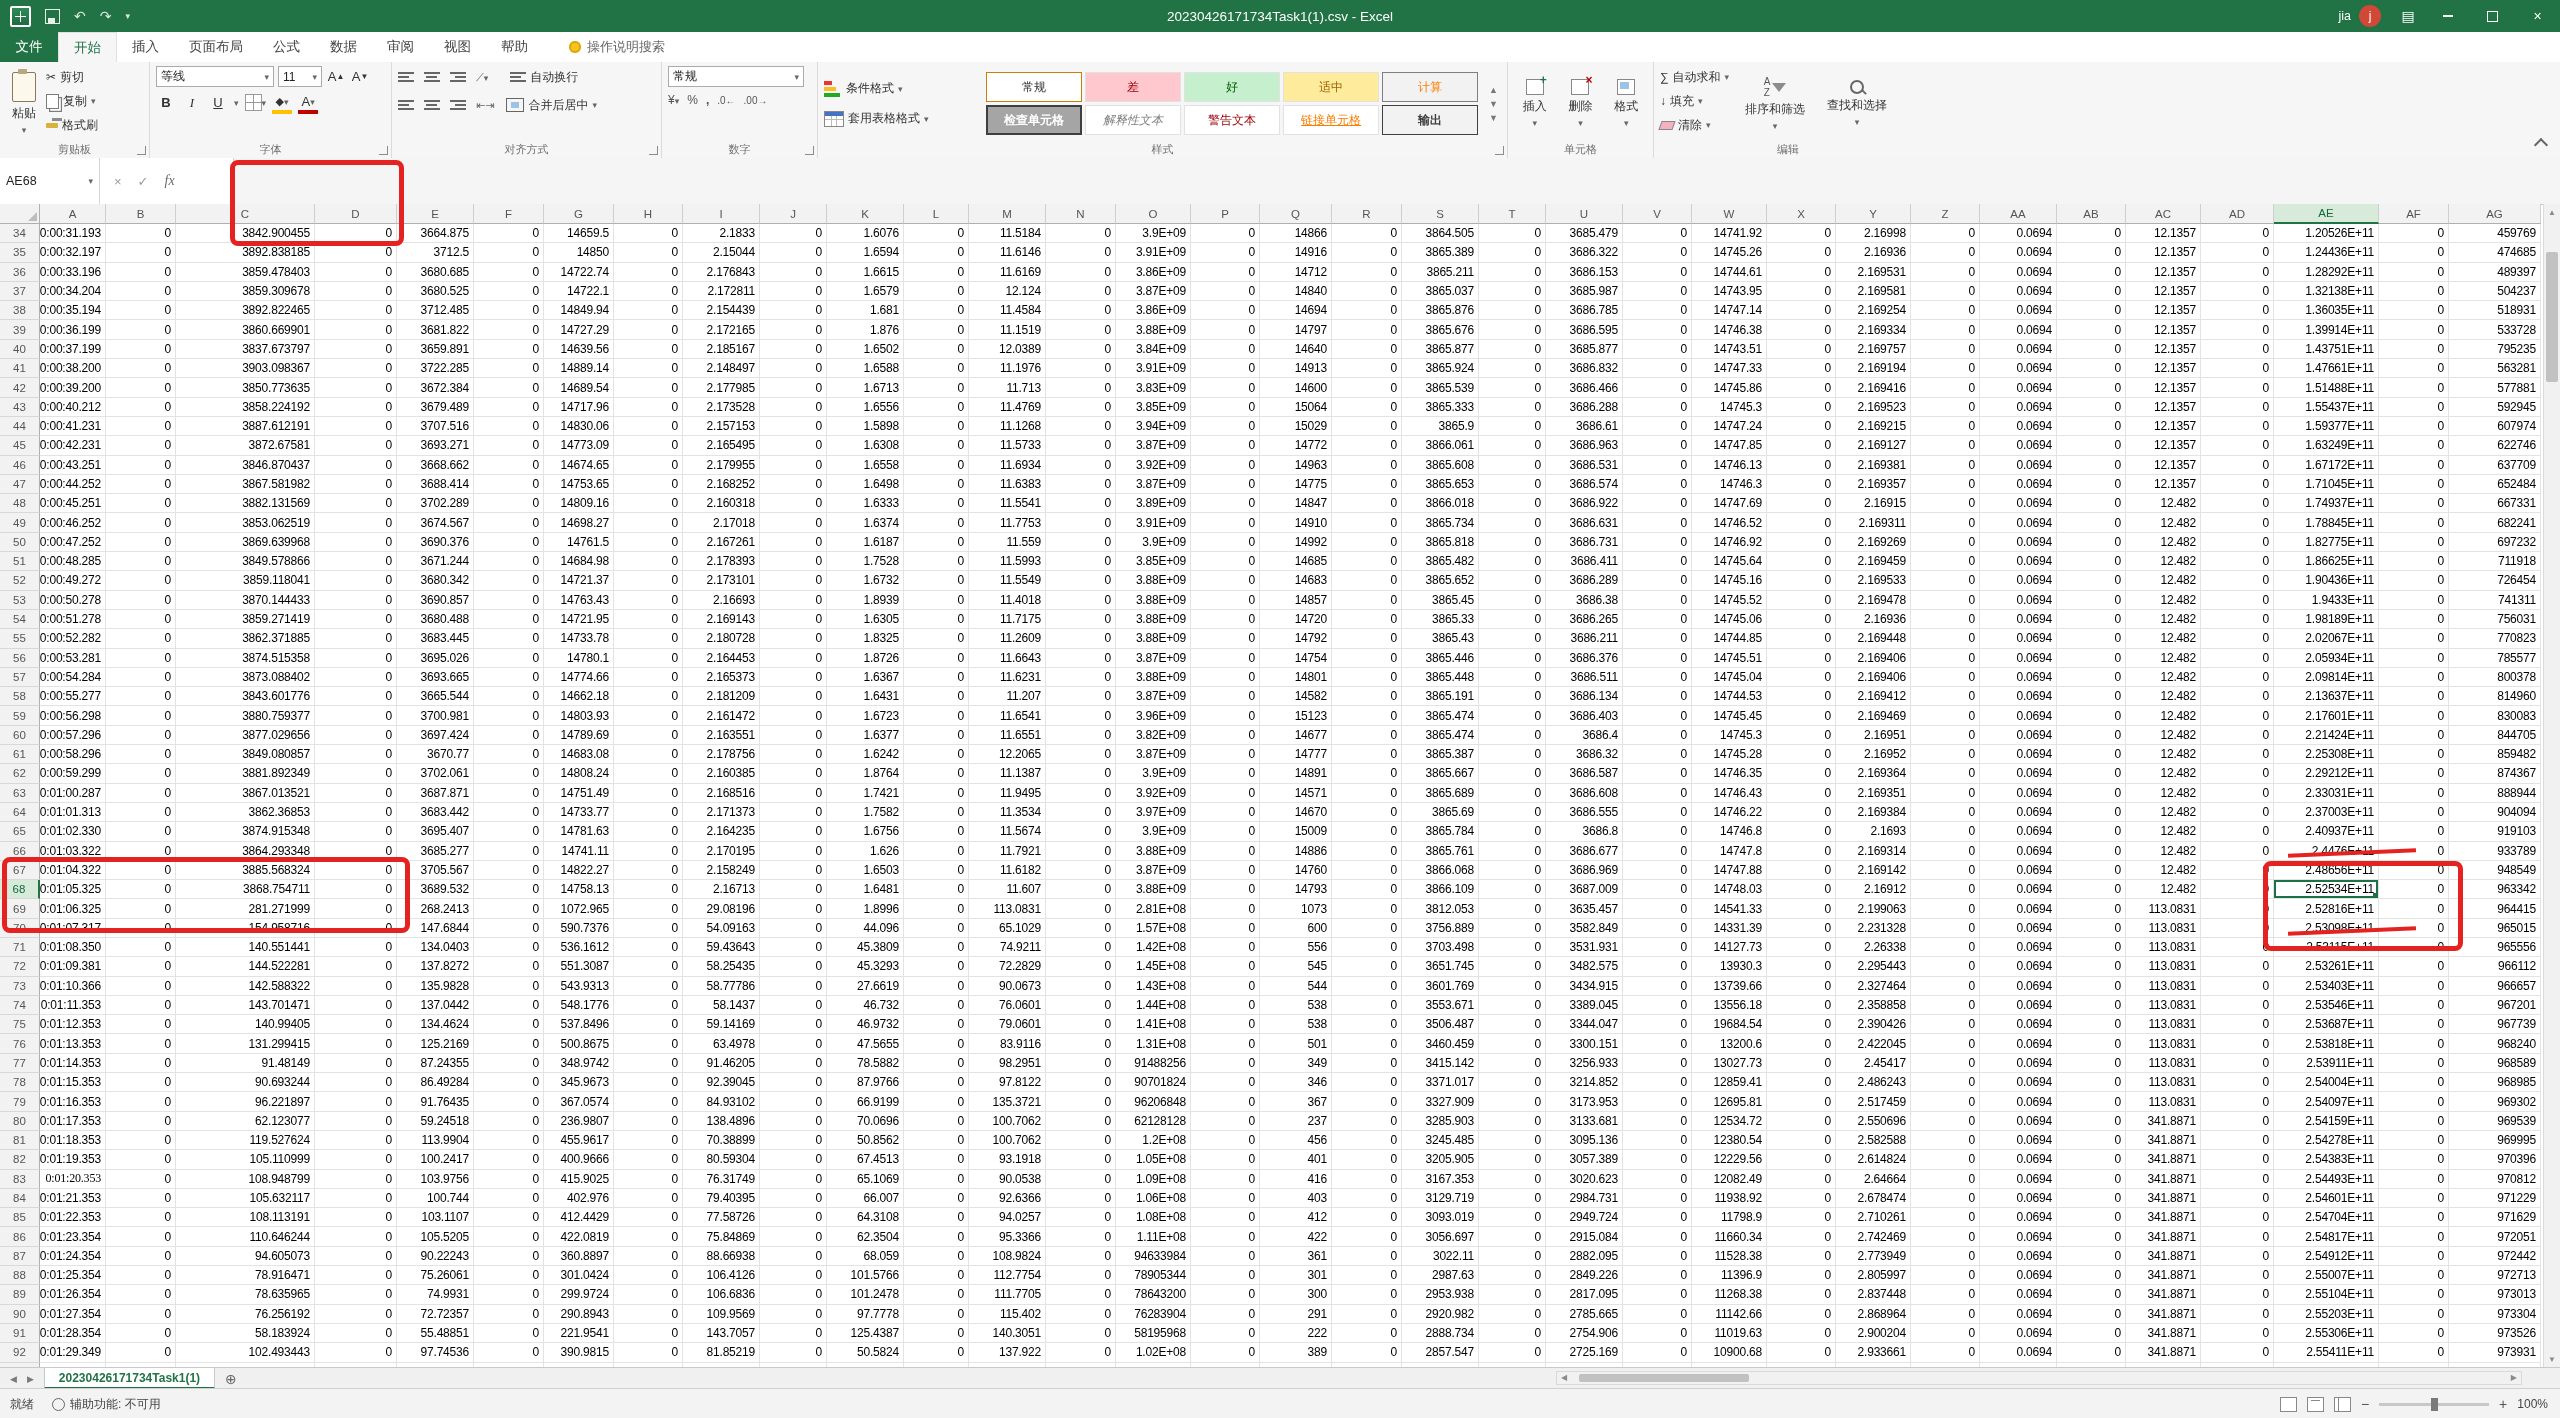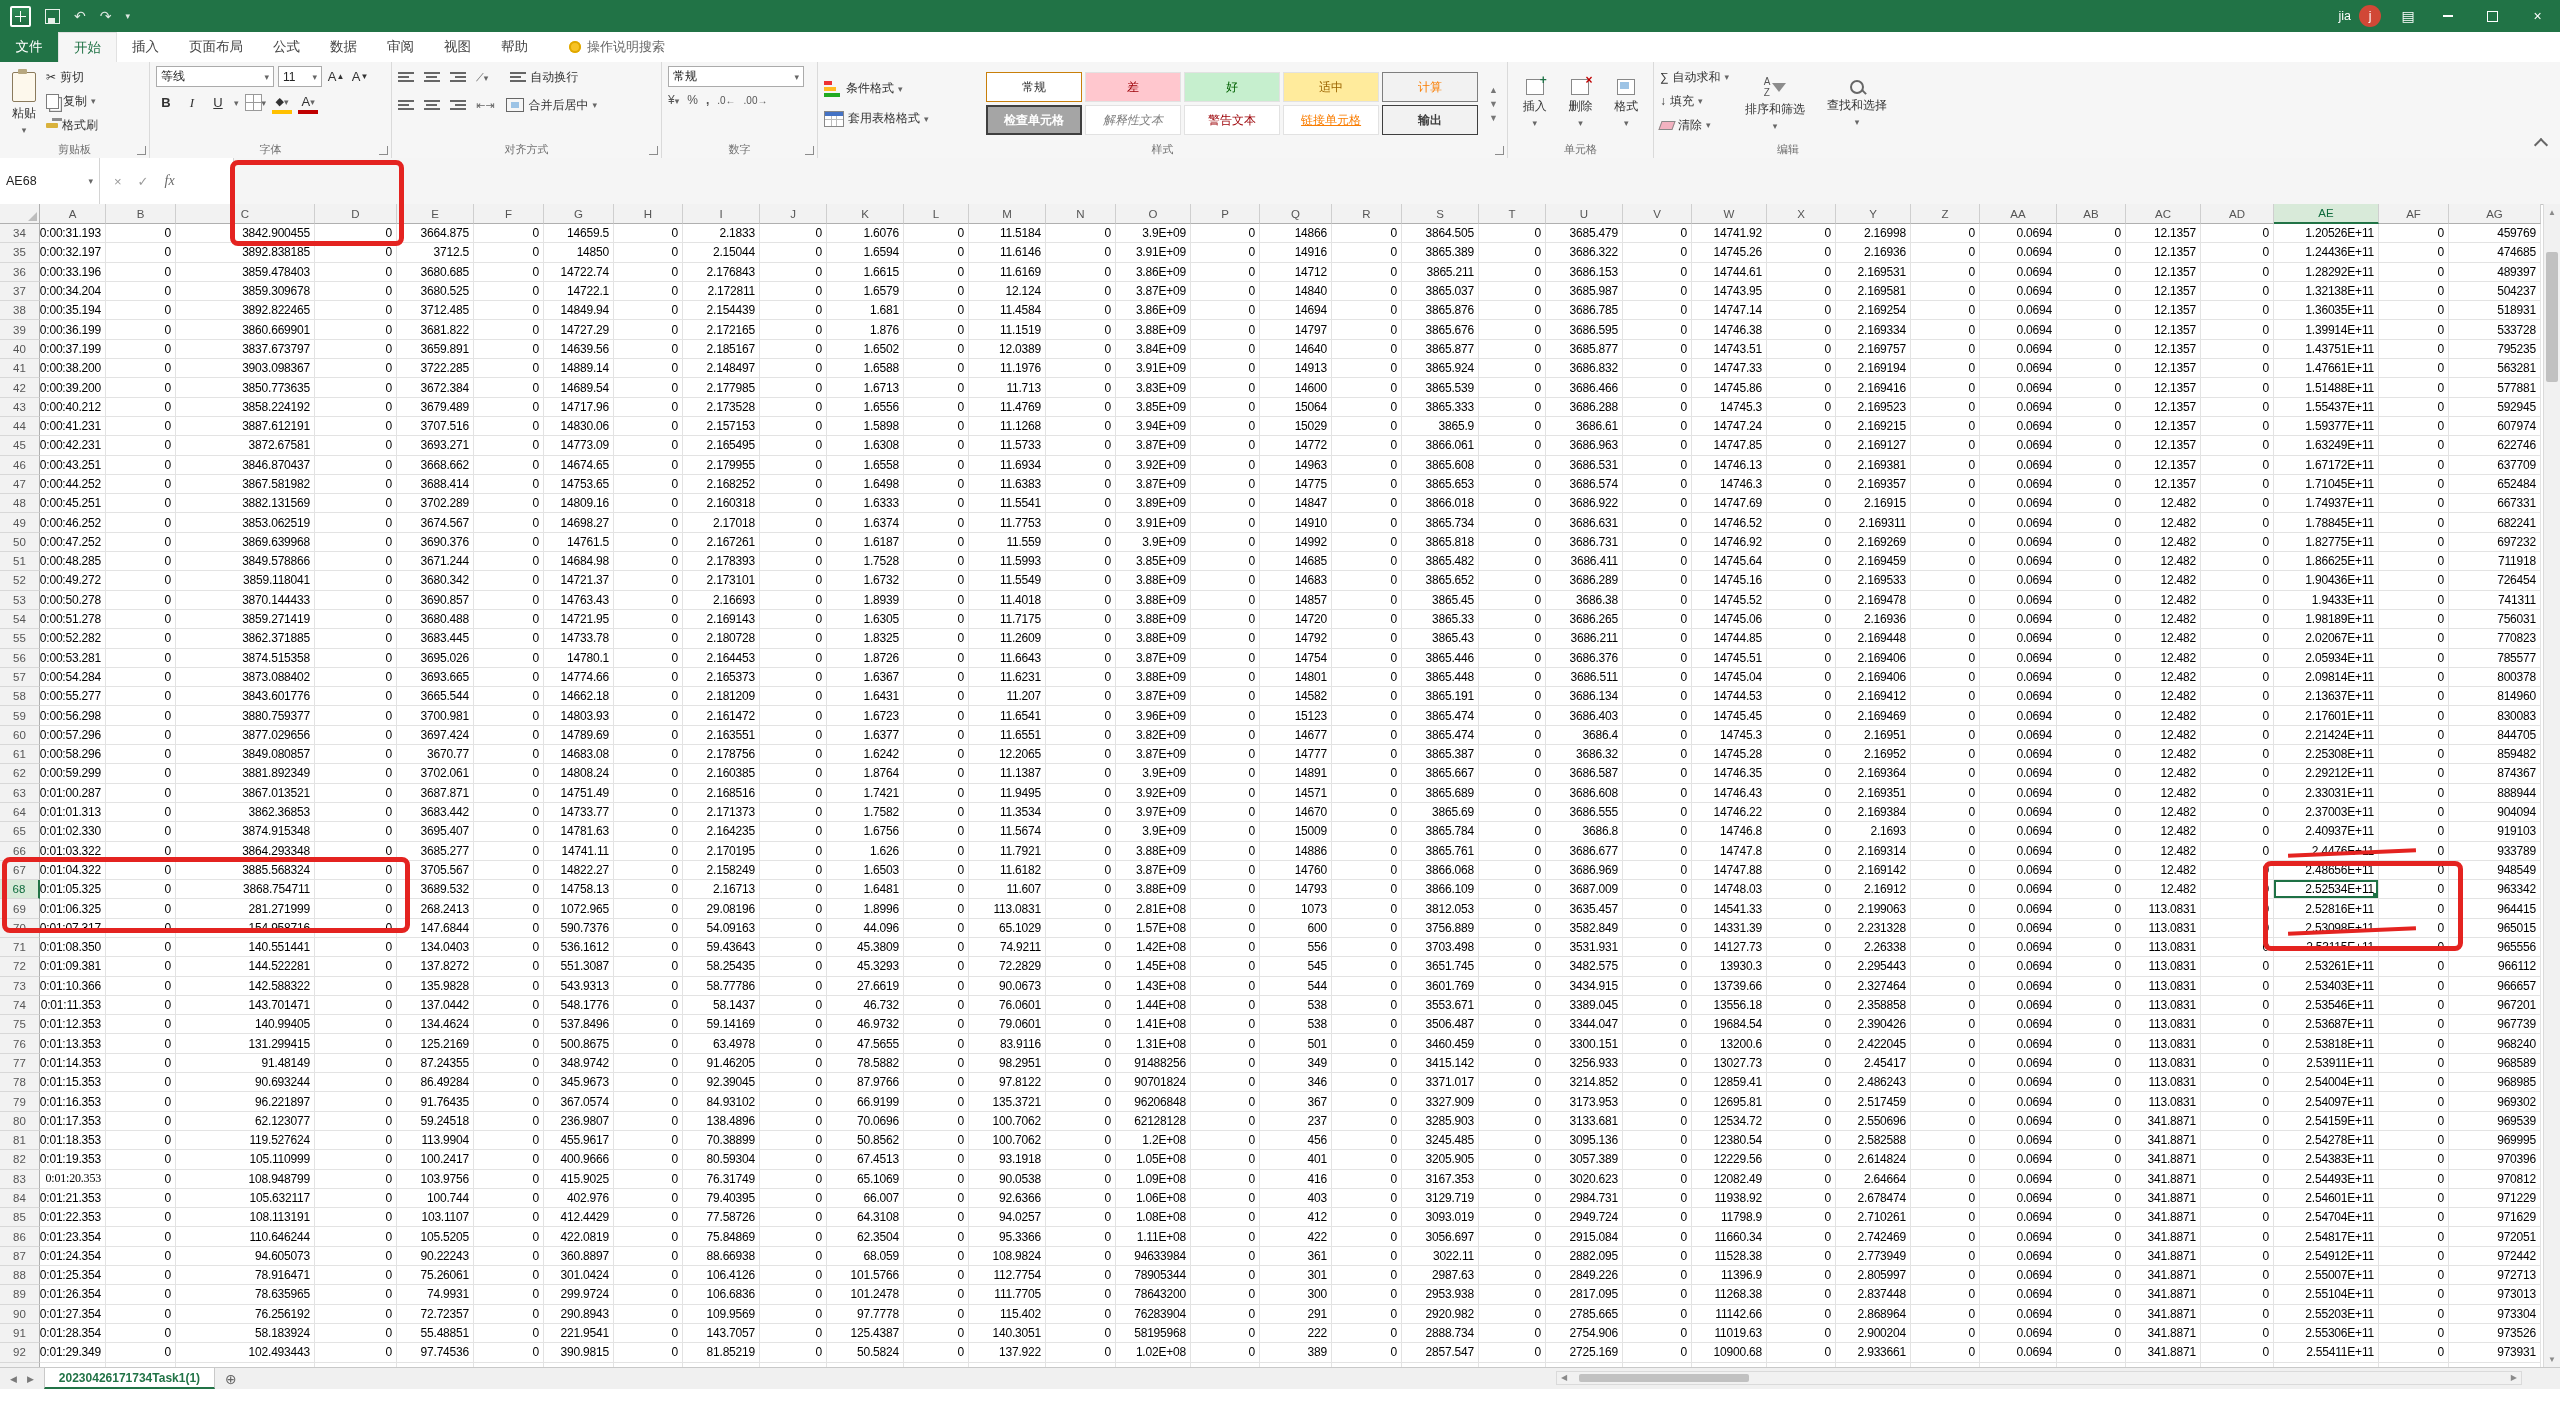--- a/index.html
+++ b/index.html
@@ -162,20 +162,21 @@
 <div class="app">
 
   <div class="titlebar">
     <div class="qat">
       <span class="appicon"></span>
       <span class="saveicon"></span>
       <span class="tb-glyph">↶</span>
       <span class="tb-glyph">↷</span>
       <span class="tb-glyph" style="font-size:9px;">▾</span>
     </div>
+    <div class="tb-title">20230426171734Task1(1).csv - Excel</div>
     <div class="tb-right">
       <span class="tb-user">jia</span>
       <span class="avatar">j</span>
       <span class="winbtn" style="width:34px;">▤</span>
       <span class="winbtn">
           <span class="ico-min"></span>
         </span>
       <span class="winbtn">
           <span class="ico-max"></span>
         </span>
@@ -2654,20 +2655,40 @@
     </div>
     <div class="sheettab">20230426171734Task1(1)</div>
     <div class="addsheet">⊕</div>
     <div class="hscroll">
       <span class="harr" style="left:4px;">◀</span>
       <div class="hthumb"></div>
       <span class="harr" style="right:4px;">▶</span>
     </div>
   </div>
 
+  <div class="statusbar">
+    <div class="sb-left">
+      <span>就绪</span>
+      <span style="display:flex;align-items:center;gap:5px;">
+        <span class="acc-ic"></span>
+        <span>辅助功能: 不可用</span>
+      </span>
+    </div>
+    <div class="sb-right">
+      <span class="viewic"></span>
+      <span class="viewic v2"></span>
+      <span class="viewic v3"></span>
+      <span class="zsign">−</span>
+      <span class="zoomtrack">
+          <span class="zoomknob"></span>
+        </span>
+      <span class="zsign">+</span>
+      <span>100%</span>
+    </div>
+  </div>
 
   <div class="anno" style="left:230px;top:160px;width:164px;height:76px;"></div>
   <div class="anno" style="left:2px;top:857px;width:398px;height:66px;"></div>
   <div class="anno" style="left:2263px;top:861px;width:190px;height:80px;"></div>
   <div class="scribble" style="left:2288px;top:851px;width:128px;"></div>
   <div class="scribble" style="left:2288px;top:929px;width:128px;"></div>
 
 </div>
 
 </body></html>

